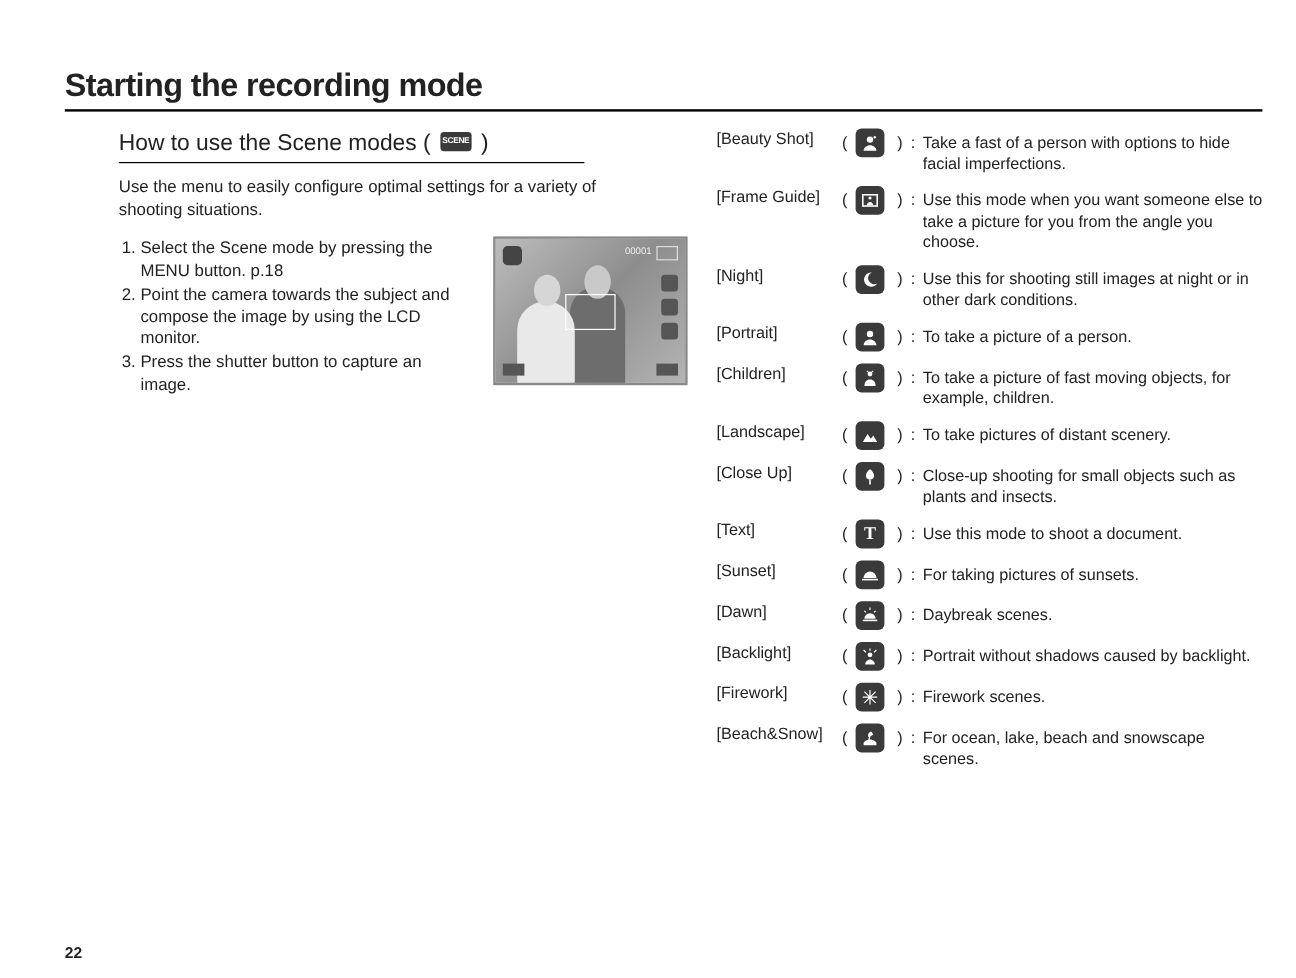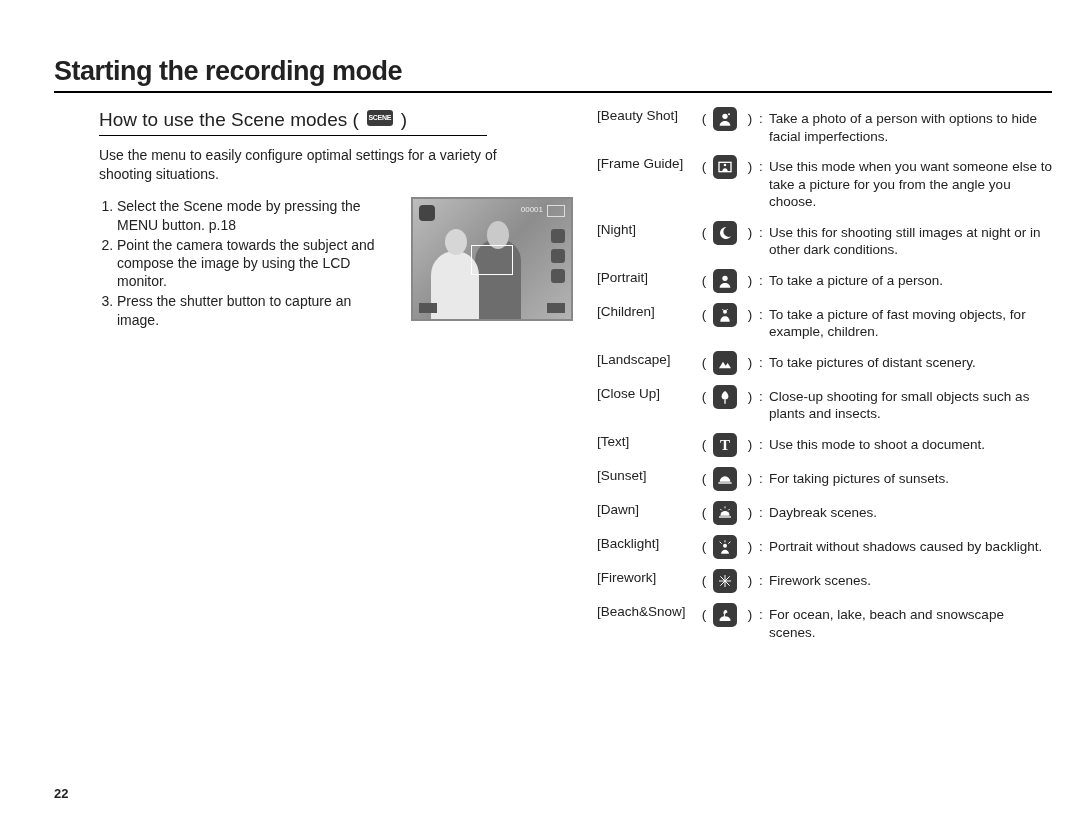--- a/index.html
+++ b/index.html
@@ -278,21 +278,21 @@
           <div class="paren">(</div>
           <div class="icon-box">
             <svg viewBox="0 0 24 24">
               <circle cx="12" cy="8" r="4"></circle>
               <path d="M4 22c0-4 4-7 8-7s8 3 8 7z"></path>
               <circle cx="18" cy="5" r="1.5"></circle>
             </svg>
           </div>
           <div class="paren">)</div>
           <div class="colon">:</div>
-          <div class="desc">Take a photo of a person with options to hide facial imperfections.</div>
+          <div class="desc">Take a fast of a person with options to hide facial imperfections.</div>
           <div class="scene-name">[Frame Guide]</div>
           <div class="paren">(</div>
           <div class="icon-box">
             <svg viewBox="0 0 24 24">
               <rect x="3" y="5" width="18" height="14" fill="none" stroke="#fff" stroke-width="2"></rect>
               <circle cx="12" cy="9" r="2"></circle>
               <path d="M8 18c0-2 2-4 4-4s4 2 4 4z"></path>
             </svg>
           </div>
           <div class="paren">)</div>

